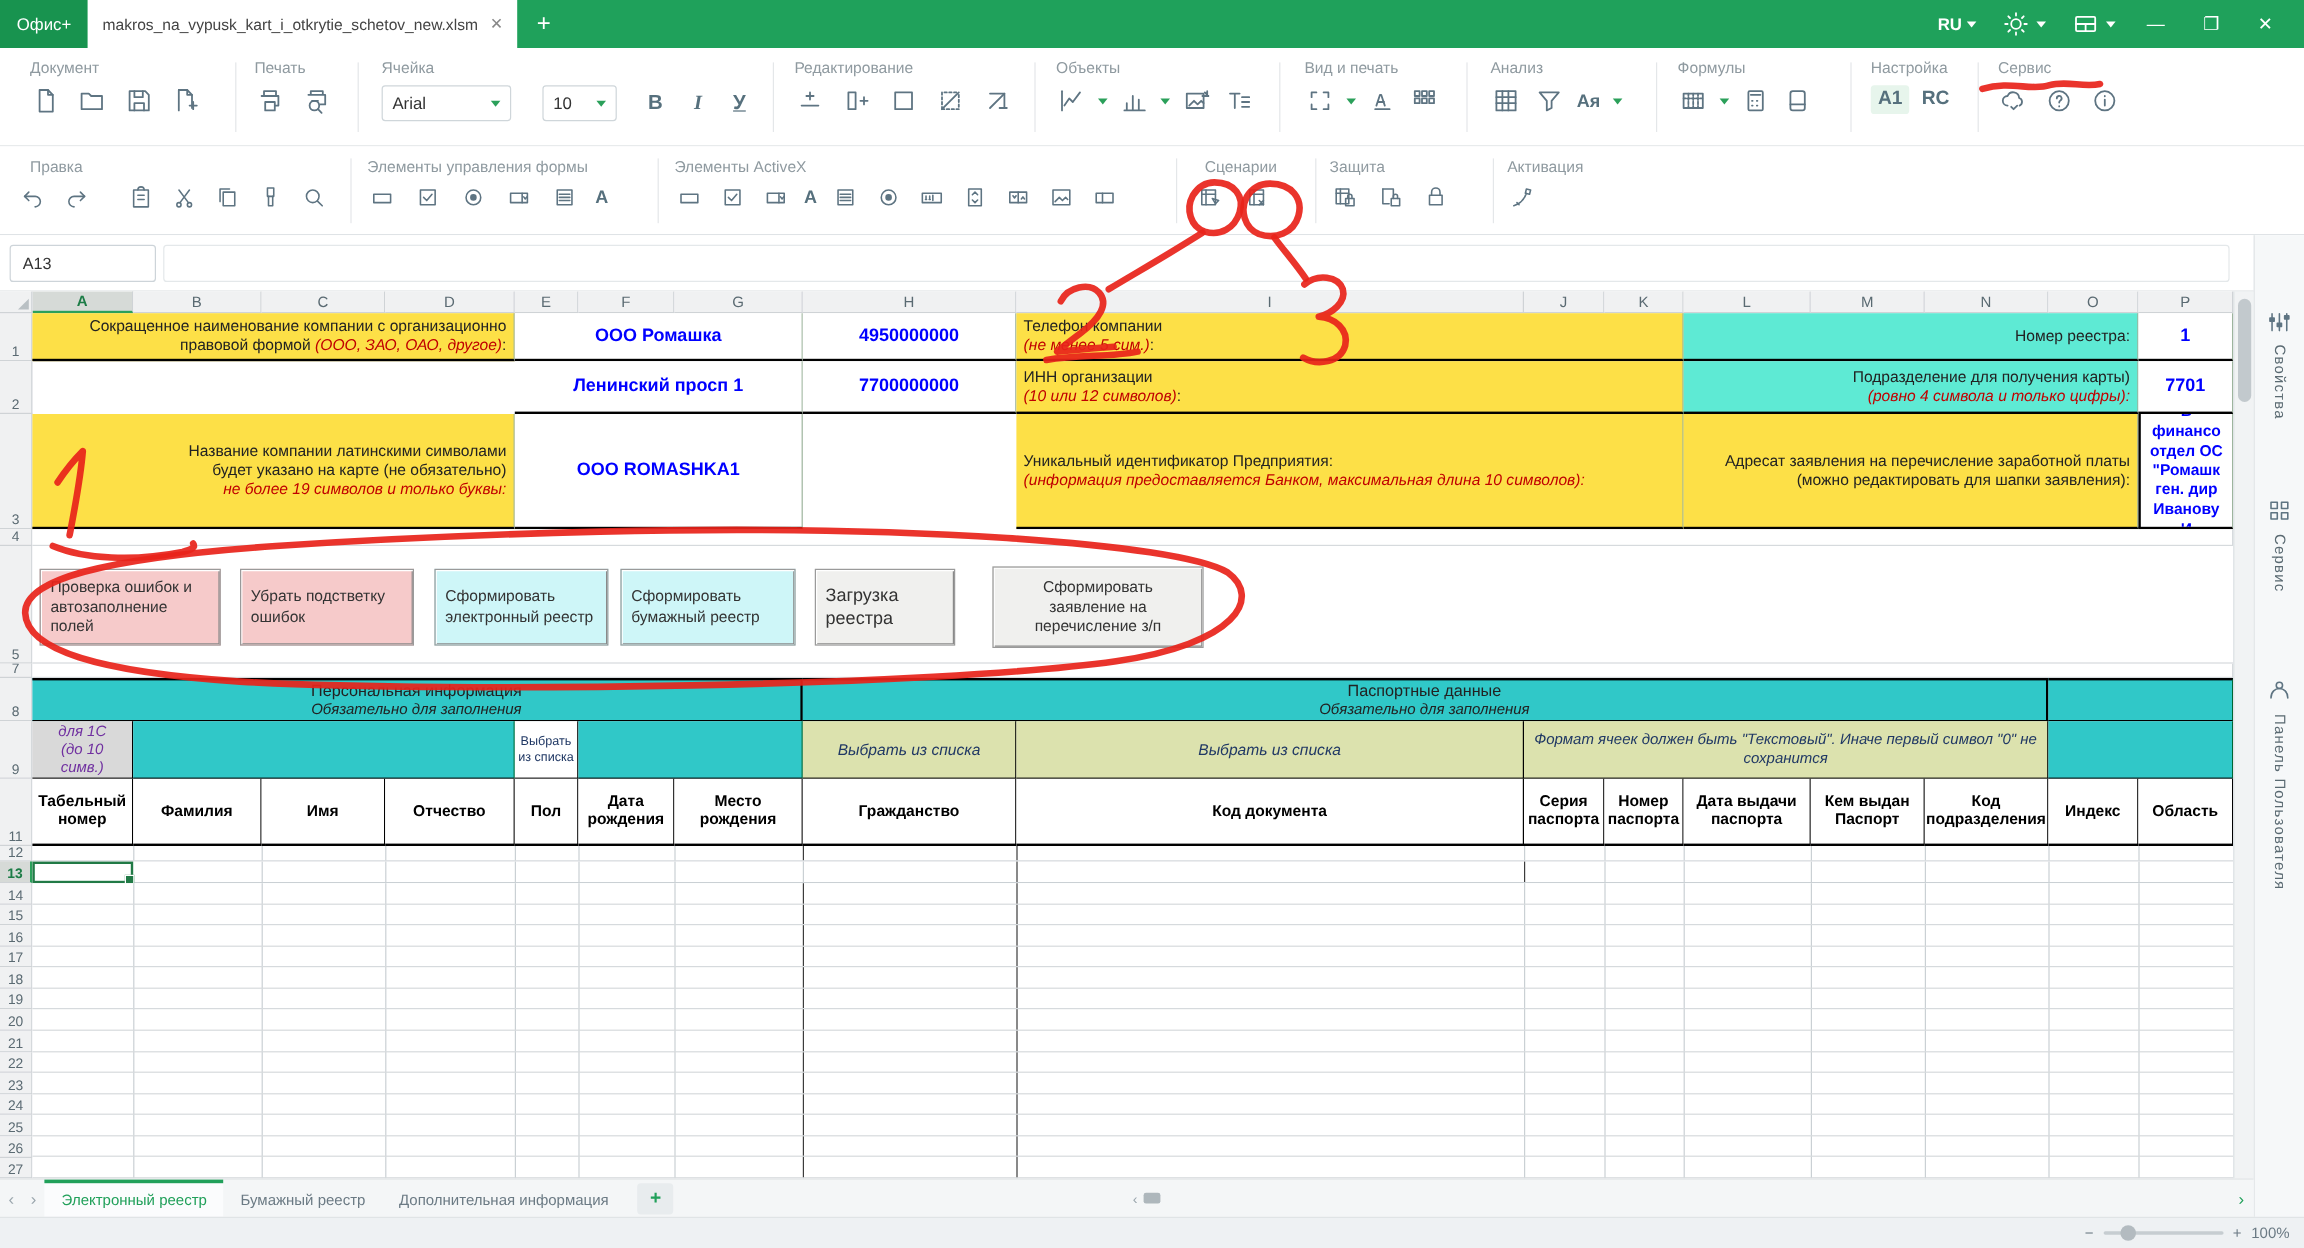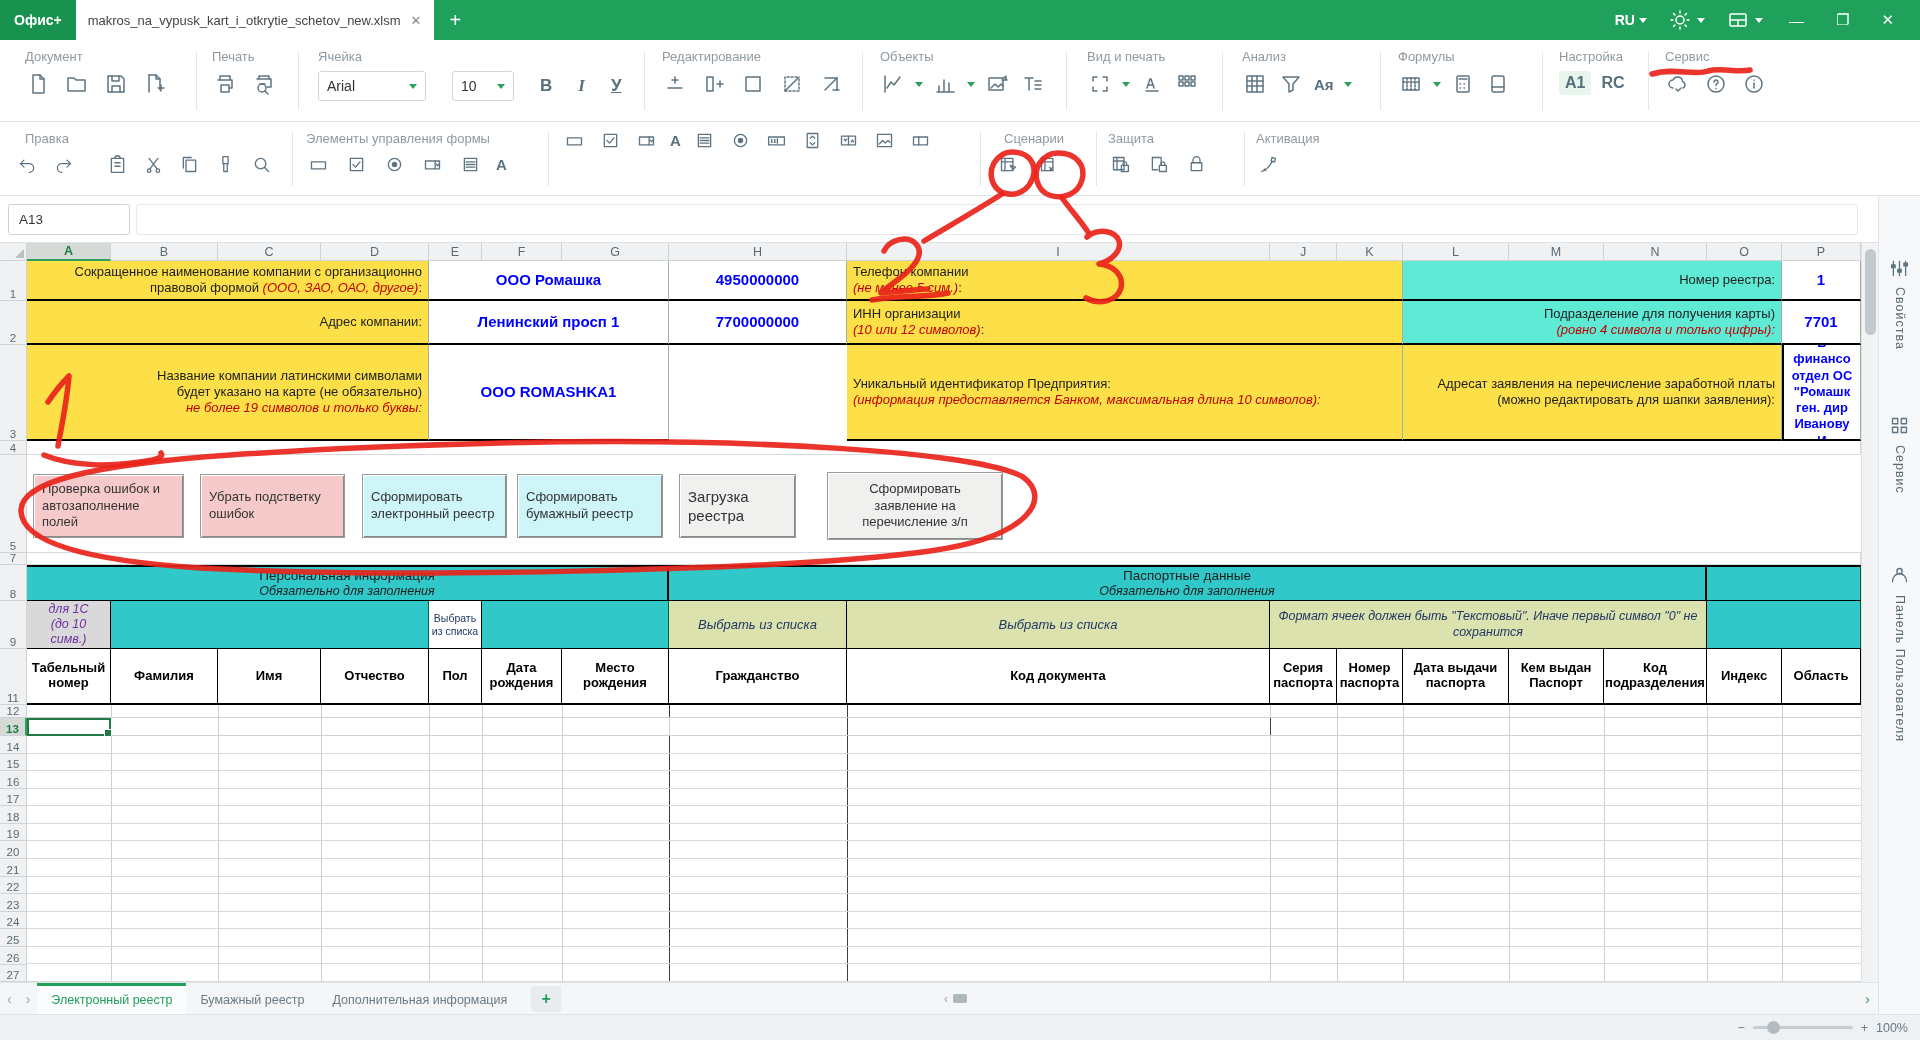--- a/index.html
+++ b/index.html
@@ -1,21 +1,21 @@
 <!DOCTYPE html>
 <html><head>
 <meta charset="utf-8">
 <style>
   *{box-sizing:border-box;margin:0;padding:0}
   html,body{width:1920px;height:1040px;overflow:hidden;background:#fff;
     font-family:"Liberation Sans","DejaVu Sans",sans-serif;color:#222}
 
   
   .titlebar{position:absolute;left:0;top:0;width:1920px;height:40px;background:#1fa15b;display:flex;align-items:stretch}
-  .app-tab{background:#18934f;color:#fff;font-weight:bold;font-size:14px;display:flex;align-items:center;padding:0 14px}
+  .app-tab{background:#18934f;color:#fff;font-weight:normal;font-size:14px;display:flex;align-items:center;padding:0 14px}
   .doc-tab{background:#fff;color:#444;font-size:13px;display:flex;align-items:center;gap:10px;padding:0 12px;max-width:420px}
   .doc-tab .x{color:#888;font-size:13px;cursor:pointer}
   .newtab{color:#fff;font-size:20px;display:flex;align-items:center;padding:0 16px}
   .tb-right{margin-left:auto;display:flex;align-items:center;gap:8px;padding-right:14px;color:#fff}
   .tb-item{display:flex;align-items:center;gap:4px;font-size:14px;font-weight:bold;padding:0 6px}
   .carw{width:0;height:0;border-left:4px solid transparent;border-right:4px solid transparent;border-top:5px solid #fff;display:inline-block}
   .carg{width:0;height:0;border-left:4px solid transparent;border-right:4px solid transparent;border-top:5px solid #2ba05a;display:inline-block}
   .wctl{font-size:15px;padding:0 12px;color:#fff}
 
   
@@ -480,20 +480,21 @@
           <svg viewBox="0 0 24 24">
             <rect x="5" y="5" width="14" height="14"></rect>
             <path d="M7 9h10M7 12h10M7 15h10"></path>
           </svg>
         </span>
       <span class="txtic">A</span>
     </div>
   </div>
   <div class="sep2" style="left:548px"></div>
   <div class="grp" style="left:562px">
+    <div class="glabel">Элементы ActiveX</div>
     <div class="grow2" style="gap:12px">
       <span class="ic2">
           <svg viewBox="0 0 24 24">
             <rect x="4" y="9" width="16" height="8"></rect>
           </svg>
         </span>
       <span class="ic2">
           <svg viewBox="0 0 24 24">
             <rect x="5" y="5" width="14" height="14"></rect>
             <path d="M8 12l3 3 5-6"></path>
@@ -647,23 +648,20 @@
   <div class="c g la bb" style="grid-area:2/10/3/13">
     <span>Телефон компании</span>
     <span><span class="red">(не менее 5 сим.)</span><span>:</span></span>
   </div>
   <div class="c gd ra bb" style="grid-area:2/13/3/17">
       <span>Номер реестра:</span>
     </div>
   <div class="c wv bb" style="grid-area:2/17/3/18">1</div>
 
   <div class="gut" style="grid-area:3/1">2</div>
-  <div class="c g ra bb" style="grid-area:3/2/4/6">
-      <span>Адрес компании:</span>
-    </div>
   <div class="c wv bb" style="grid-area:3/6/4/9">Ленинский просп 1</div>
   <div class="c wv bb" style="grid-area:3/9/4/10">7700000000</div>
   <div class="c g la bb" style="grid-area:3/10/4/13">
     <span>ИНН организации</span>
     <span><span class="red">(10 или 12 символов)</span><span>:</span></span>
   </div>
   <div class="c gd ra bb" style="grid-area:3/13/4/17">
     <span>Подразделение для получения карты)</span>
     <span class="red">(ровно 4 символа и только цифры):</span>
   </div>

